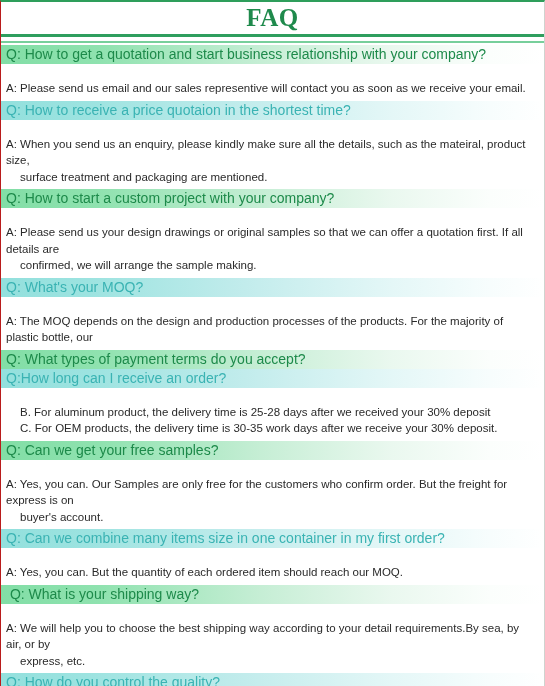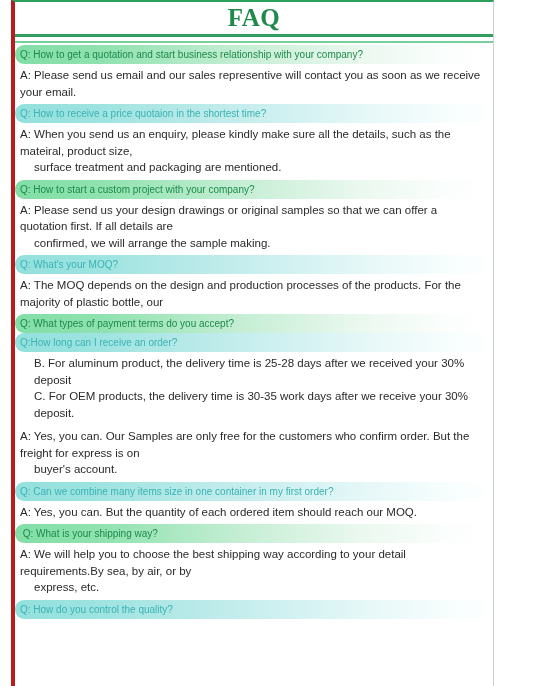--- a/index.html
+++ b/index.html
@@ -6,29 +6,28 @@
   html, body {
     margin: 0;
     padding: 0;
     background: #ffffff;
   }
   body {
     font-family: "Liberation Sans", sans-serif;
   }
   #page {
     position: relative;
-    width: 483px;
+    width: 545px;
     height: 686px;
     overflow: hidden;
     background: #ffffff;
     box-sizing: border-box;
     border-top: 2px solid #2e9e5b;
-    border-left: 4px solid #b91c1c;
+    border-left: 1px solid #b91c1c;
     border-right: 1px solid #cfd3cf;
-    margin-left: 11px;
   }
   #title-bar {
     height: 31px;
     display: flex;
     align-items: center;
     justify-content: center;
     background: #ffffff;
   }
   #title-bar .faq-title {
     font-family: "Liberation Serif", serif;
@@ -58,42 +57,41 @@
   }
   .faq-list {
     position: relative;
   }
   .faq-item { position: relative; }
 
   .q-bar {
     position: relative;
     box-sizing: border-box;
     padding: 2px 20px 2px 5px;
-    font-size: 10px;
+    font-size: 14px;
     line-height: 15px;
     min-height: 19px;
     display: flex;
     align-items: center;
     white-space: pre;
     overflow: hidden;
-    border-radius: 9px;
   }
   .q-bar.green {
     background: linear-gradient(to right, #82dea6 0%, #8fe2af 18%, #c6eed5 48%, #eaf8ef 72%, #fbfefc 90%, #ffffff 100%);
     color: #1d8a4a;
   }
   .q-bar.teal {
     background: linear-gradient(to right, #93e0dd 0%, #9ce3e0 16%, #c2ecec 45%, #e4f7f7 72%, #f7fdfd 90%, #ffffff 100%);
     color: #3ab3b3;
     text-align: right;
   }
 
   .a-row {
     box-sizing: border-box;
-    padding: 3px 8px 4px 5px;
+    padding: 16px 8px 4px 5px;
     font-size: 11.5px;
     line-height: 16.5px;
     color: #2a2a2a;
     background: #ffffff;
   }
   .a-row .a-line {
     display: block;
     white-space: pre-wrap;
   }
   .a-row .a-line.indent {
@@ -145,20 +143,21 @@
         <div class="q-bar green">Q: What types of payment terms do you accept?</div>
       </div>
       <div class="faq-item">
         <div class="q-bar teal">Q:How long can I receive an order?</div>
         <div class="a-row">
           <span class="a-line indent">B. For aluminum product, the delivery time is 25-28 days after we received your 30% deposit</span>
           <span class="a-line indent">C. For OEM products, the delivery time is 30-35 work days after we receive your 30% deposit.</span>
         </div>
       </div>
       <div class="faq-item">
+        <div class="q-bar green">Q: Can we get your free samples?</div>
         <div class="a-row">
           <span class="a-line">A: Yes, you can. Our Samples are only free for the customers who confirm order. But the freight for express is on</span>
           <span class="a-line indent">buyer's account.</span>
         </div>
       </div>
       <div class="faq-item">
         <div class="q-bar teal">Q: Can we combine many items size in one container in my first order?</div>
         <div class="a-row">
           <span class="a-line">A: Yes, you can. But the quantity of each ordered item should reach our MOQ.</span>
         </div>

